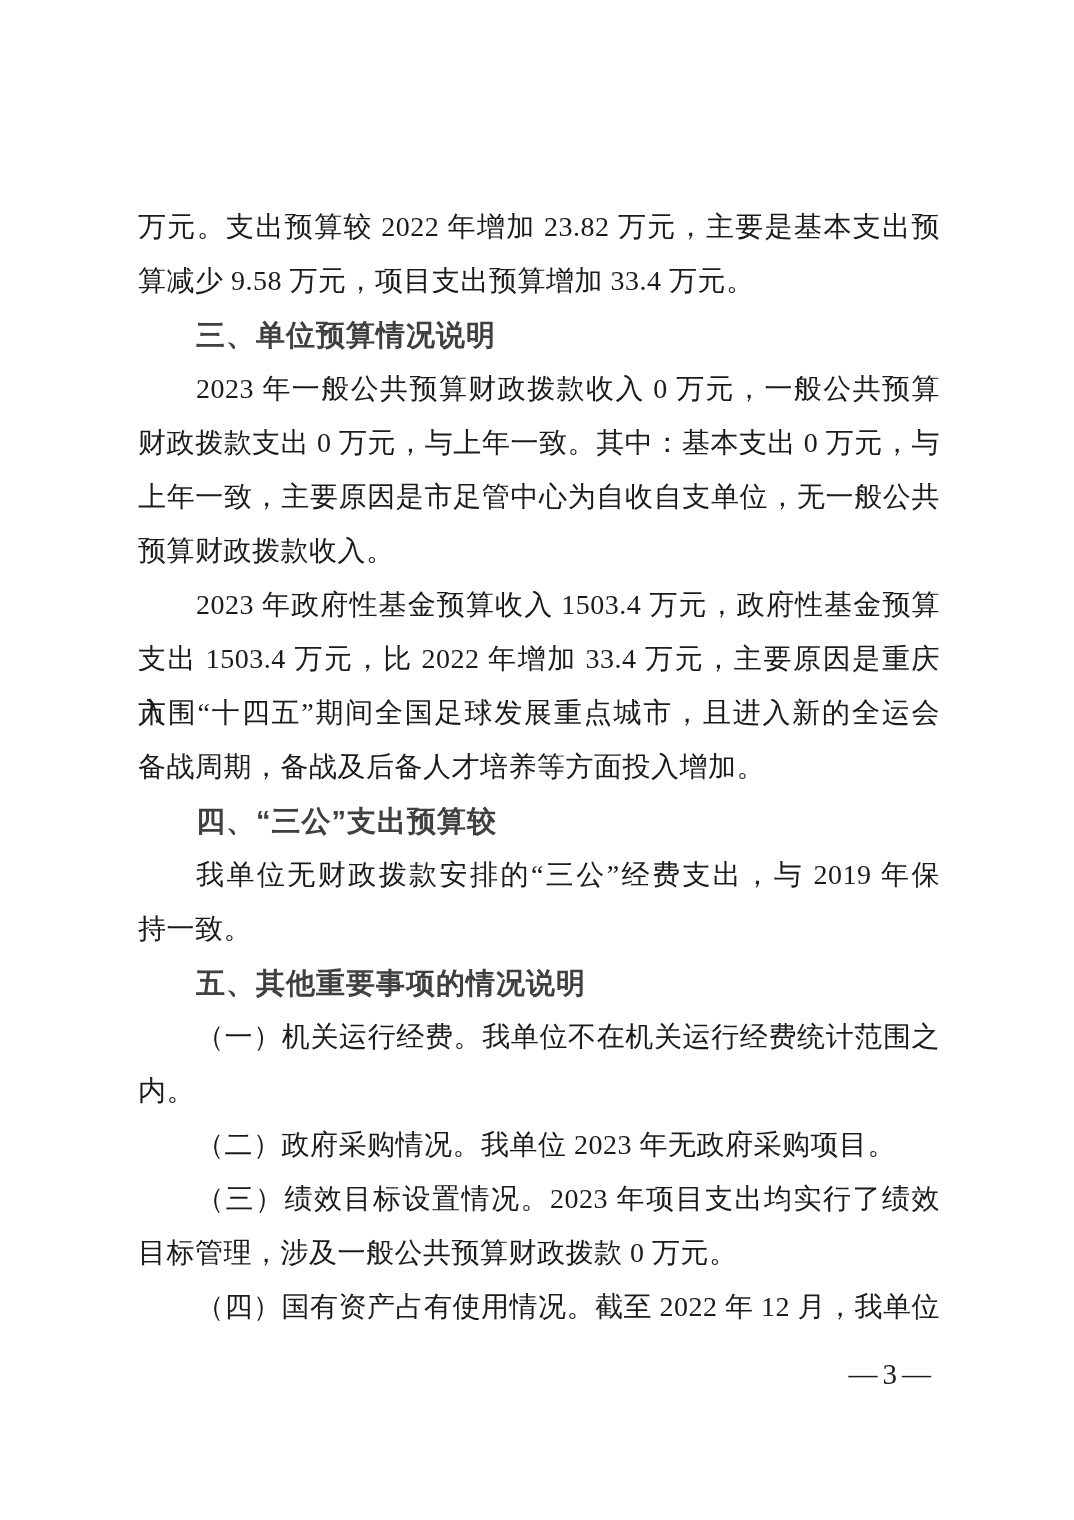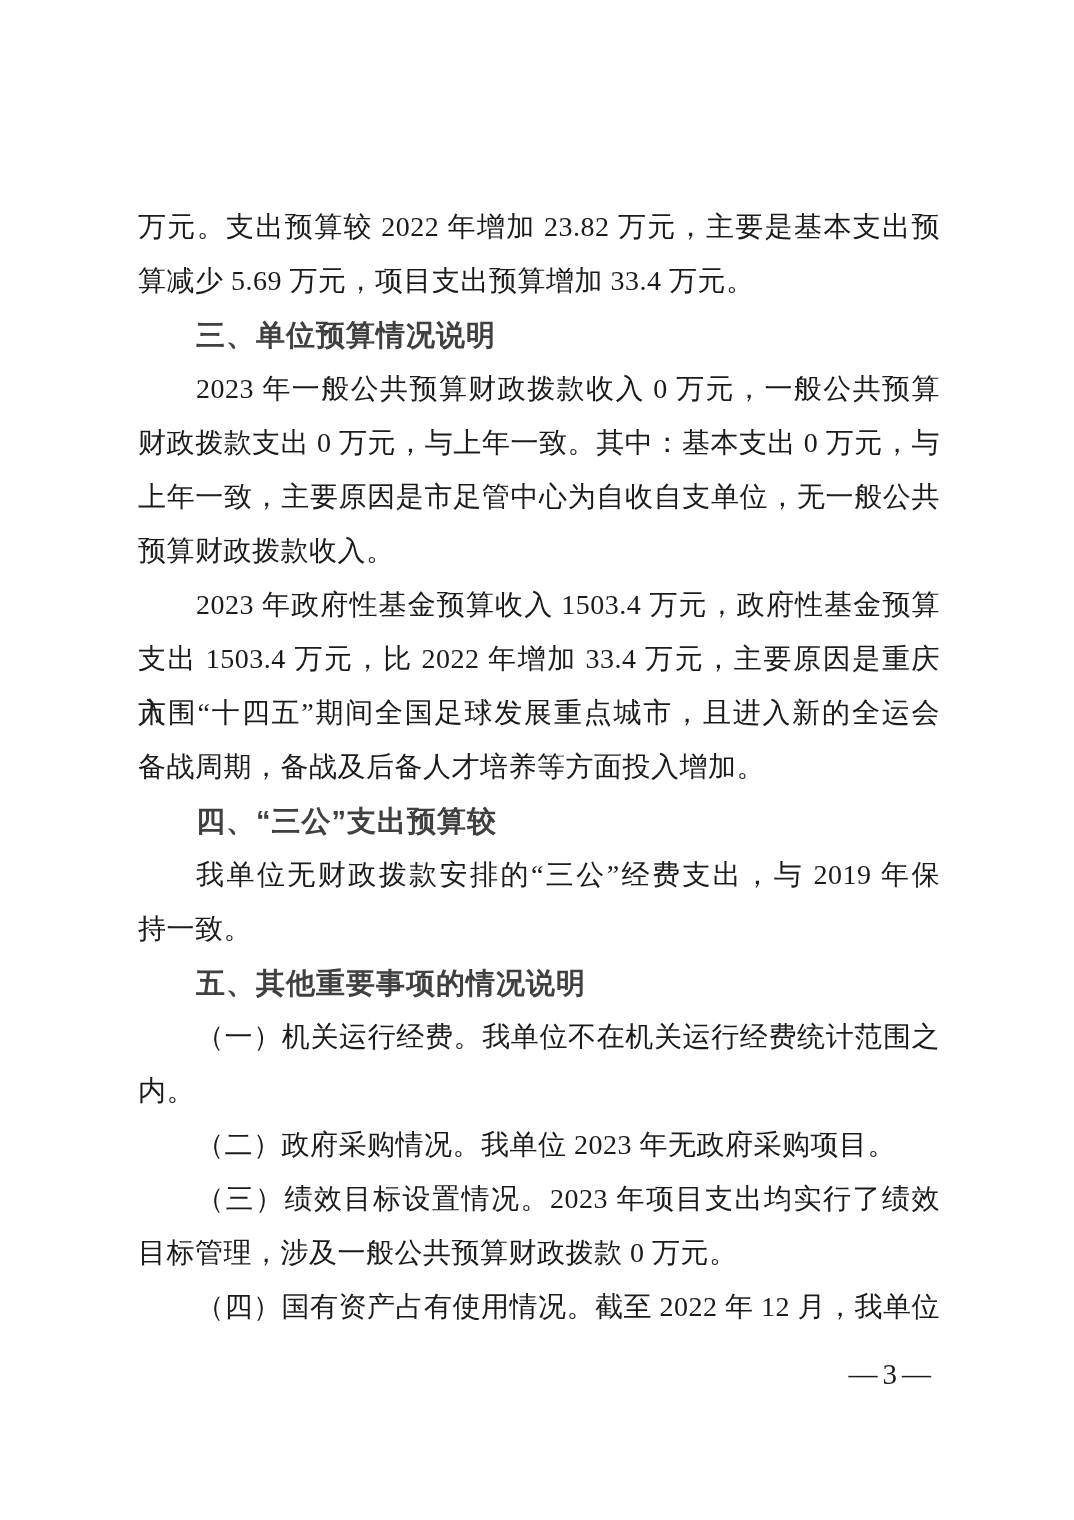--- a/index.html
+++ b/index.html
@@ -56,21 +56,21 @@
     letter-spacing: 5px;
   }
 </style>
 </head>
 <body>
 
 <div class="page">
   <div class="content">
       <div class="para body">
         <div class="line fill">万元。支出预算较 2022 年增加 23.82 万元，主要是基本支出预</div>
-        <div class="line">算减少 5.69 万元，项目支出预算增加 33.4 万元。</div>
+        <div class="line">算减少 9.58 万元，项目支出预算增加 33.4 万元。</div>
       </div>
       <div class="para heading indent-first">
         <div class="line">三、单位预算情况说明</div>
       </div>
       <div class="para body indent-first">
         <div class="line fill">2023 年一般公共预算财政拨款收入 0 万元，一般公共预算</div>
         <div class="line fill">财政拨款支出 0 万元，与上年一致。其中：基本支出 0 万元，与</div>
         <div class="line fill">上年一致，主要原因是市足管中心为自收自支单位，无一般公共</div>
         <div class="line">预算财政拨款收入。</div>
       </div>

